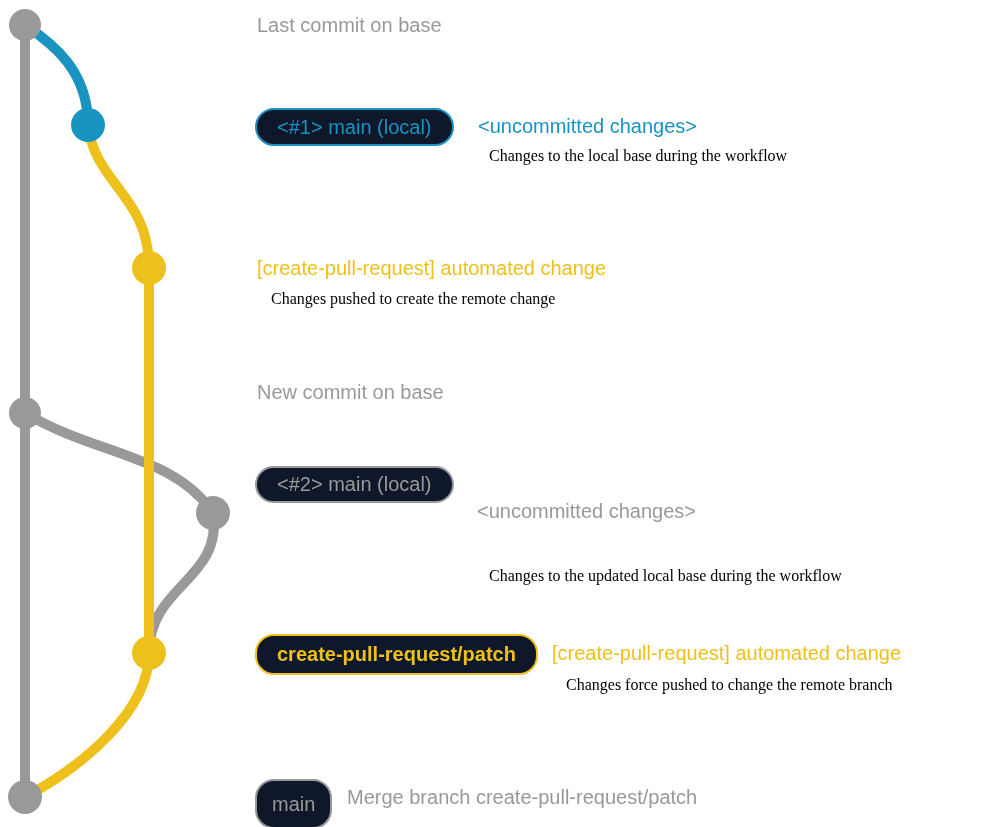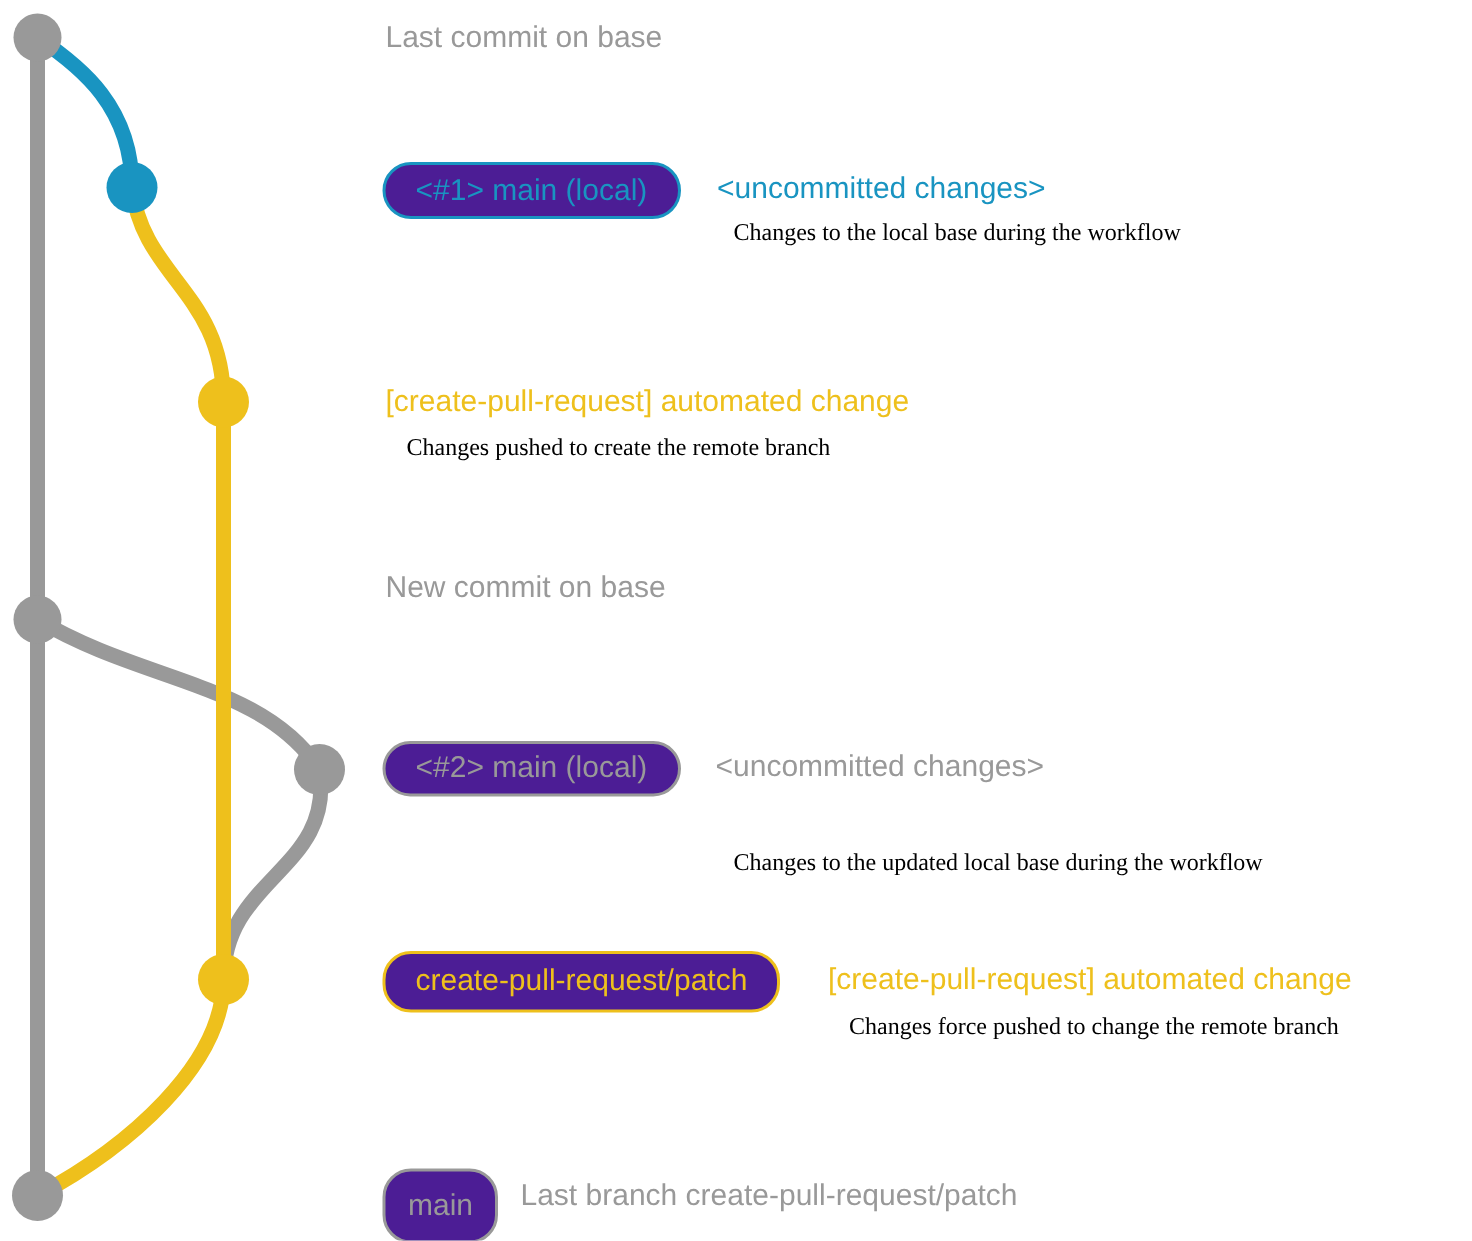--- a/index.html
+++ b/index.html
@@ -9,21 +9,21 @@
   }
   .abs{position:absolute;white-space:nowrap;}
   .sans20{font-size:20px;line-height:24px;}
   .serif{font-family:"Liberation Serif", serif;font-size:16px;line-height:24px;color:var(--black);}
   .gray-t{color:var(--gray);text-align:center;}
   .teal-t{color:var(--teal);}
   .yellow-t{color:var(--yellow);}
   .badge{
     display:inline-flex;align-items:center;justify-content:center;
     border:2px solid;border-radius:19px;padding:0 20px;
-    font-size:20px;background:#4c1d95;box-sizing:border-box;
+    font-size:20px;background:#0f172a;box-sizing:border-box;
   }
   .badge.teal{border-color:var(--teal);color:var(--teal);}
   .badge.gray{border-color:var(--gray);color:var(--gray);}
   .badge.yellow{border-color:var(--yellow);color:var(--yellow);}
   svg .gray-s{stroke:var(--gray);}
   svg .teal-s{stroke:var(--teal);}
   svg .yellow-s{stroke:var(--yellow);}
   svg .gray-f{fill:var(--gray);}
   svg .teal-f{fill:var(--teal);}
   svg .yellow-f{fill:var(--yellow);}
@@ -55,26 +55,26 @@
   <circle class="gray-f" cx="25" cy="797" r="17"></circle>
 </svg>
 
 <div class="abs sans20 gray-t" style="left:257px;top:13px;">Last commit on base</div>
 
 <span class="abs badge teal" style="left:255px;top:108px;height:38px;">&lt;#1&gt; main (local)</span>
 <div class="abs sans20 teal-t" style="left:478px;top:114px;">&lt;uncommitted changes&gt;</div>
 <div class="abs serif" style="left:489px;top:144px;">Changes to the local base during the workflow</div>
 
 <div class="abs sans20 yellow-t" style="left:257px;top:256px;">[create-pull-request] automated change</div>
-<div class="abs serif" style="left:271px;top:287px;">Changes pushed to create the remote branch</div>
+<div class="abs serif" style="left:271px;top:287px;">Changes pushed to create the remote change</div>
 
 <div class="abs sans20 gray-t" style="left:257px;top:380px;">New commit on base</div>
 
-<span class="abs badge gray" style="left:255px;top:494px;height:37px;">&lt;#2&gt; main (local)</span>
+<span class="abs badge gray" style="left:255px;top:466px;height:37px;">&lt;#2&gt; main (local)</span>
 <div class="abs sans20 gray-t" style="left:477px;top:499px;">&lt;uncommitted changes&gt;</div>
 <div class="abs serif" style="left:489px;top:531px;margin-top:33px;">Changes to the updated local base during the workflow</div>
 
-<span class="abs badge yellow" style="left:255px;top:634px;height:41px;">create-pull-request/patch</span>
+<span class="abs badge yellow" style="left:255px;top:634px;height:41px;font-weight:bold;">create-pull-request/patch</span>
 <div class="abs sans20 yellow-t" style="left:552px;top:641px;">[create-pull-request] automated change</div>
 <div class="abs serif" style="left:566px;top:673px;">Changes force pushed to change the remote branch</div>
 
 <span class="abs badge gray" style="left:255px;top:779px;height:50px;padding:0 15px;">main</span>
-<div class="abs sans20 gray-t" style="left:347px;top:785px;">Last branch create-pull-request/patch</div>
+<div class="abs sans20 gray-t" style="left:347px;top:785px;">Merge branch create-pull-request/patch</div>
 
 </body></html>

